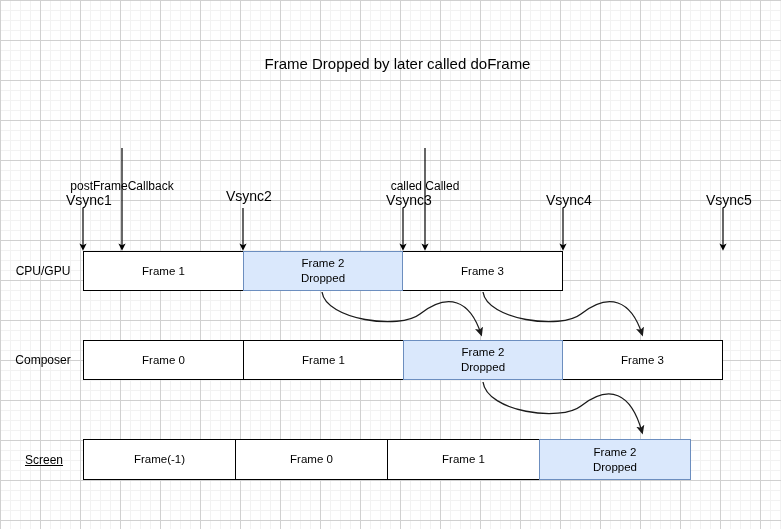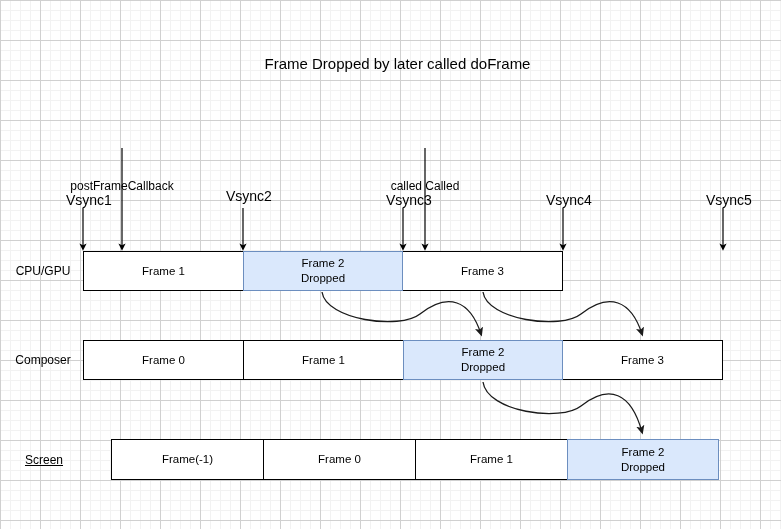--- a/index.html
+++ b/index.html
@@ -143,21 +143,21 @@
     </div>
     <div class="cell hl" style="width:160px;">
       <span>Frame 2</span>
       <span>Dropped</span>
     </div>
     <div class="cell" style="width:160px;">
       <span>Frame 3</span>
     </div>
   </div>
 
-  <div class="track" style="left:83px; top:439px; width:608px; height:41px;margin-left:28px;">
+  <div class="track" style="left:83px; top:439px; width:608px; height:41px;">
     <div class="cell" style="width:160px;">
       <span>Frame(-1)</span>
     </div>
     <div class="cell" style="width:160px;">
       <span>Frame 0</span>
     </div>
     <div class="cell" style="width:160px;">
       <span>Frame 1</span>
     </div>
     <div class="cell hl" style="width:160px;">

